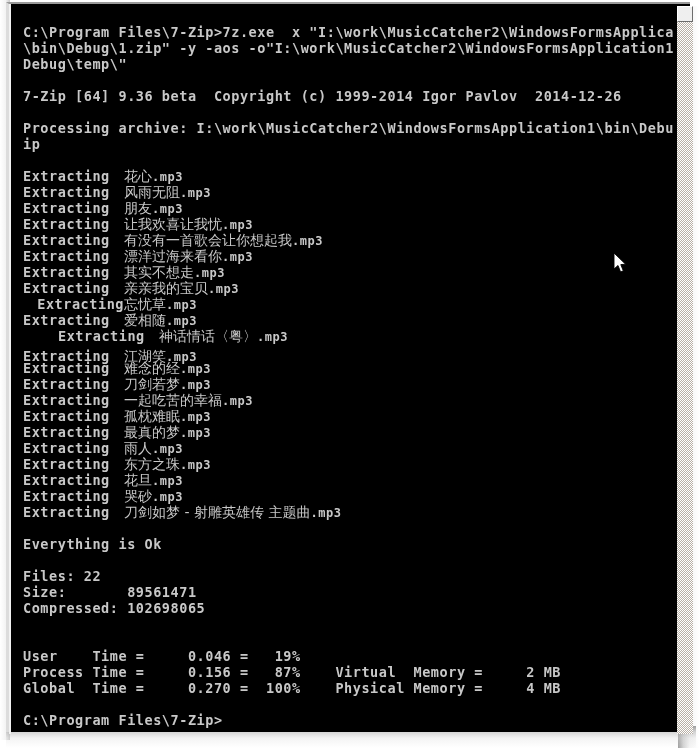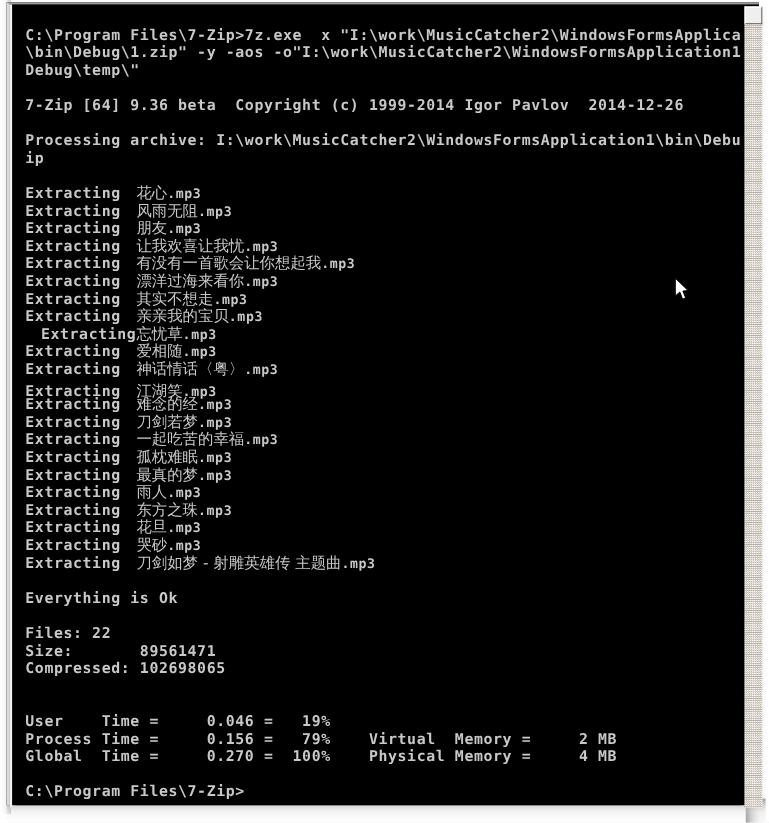--- a/index.html
+++ b/index.html
@@ -207,42 +207,42 @@
           <div class="row-extract" style="top: 162px;"><span class="label">Extracting</span><span class="fname">花心<span class="ext">.mp3</span></span></div>
           <div class="row-extract" style="top: 178px;"><span class="label">Extracting</span><span class="fname">风雨无阻<span class="ext">.mp3</span></span></div>
           <div class="row-extract" style="top: 194px;"><span class="label">Extracting</span><span class="fname">朋友<span class="ext">.mp3</span></span></div>
           <div class="row-extract" style="top: 210px;"><span class="label">Extracting</span><span class="fname">让我欢喜让我忧<span class="ext">.mp3</span></span></div>
           <div class="row-extract" style="top: 226px;"><span class="label">Extracting</span><span class="fname">有没有一首歌会让你想起我<span class="ext">.mp3</span></span></div>
           <div class="row-extract" style="top: 242px;"><span class="label">Extracting</span><span class="fname">漂洋过海来看你<span class="ext">.mp3</span></span></div>
           <div class="row-extract" style="top: 258px;"><span class="label">Extracting</span><span class="fname">其实不想走<span class="ext">.mp3</span></span></div>
           <div class="row-extract" style="top: 274px;"><span class="label">Extracting</span><span class="fname">亲亲我的宝贝<span class="ext">.mp3</span></span></div>
           <div class="row-extract" style="top: 290px; text-align: right;"><span class="label">Extracting</span><span class="fname">忘忧草<span class="ext">.mp3</span></span></div>
           <div class="row-extract" style="top: 306px;"><span class="label">Extracting</span><span class="fname">爱相随<span class="ext">.mp3</span></span></div>
-          <div class="row-extract" style="top: 322px;"><span class="label">Extracting</span><span class="fname">神话情话〈粤〉<span class="ext">.mp3</span></span></div>
+          <div class="row-extract" style="top: 322px; margin-left: 35px;"><span class="label">Extracting</span><span class="fname">神话情话〈粤〉<span class="ext">.mp3</span></span></div>
           <div class="row-extract" style="top: 342px;"><span class="label">Extracting</span><span class="fname">江湖笑<span class="ext">.mp3</span></span></div>
           <div class="row-extract" style="top: 354px;"><span class="label">Extracting</span><span class="fname">难念的经<span class="ext">.mp3</span></span></div>
           <div class="row-extract" style="top: 370px;"><span class="label">Extracting</span><span class="fname">刀剑若梦<span class="ext">.mp3</span></span></div>
           <div class="row-extract" style="top: 386px;"><span class="label">Extracting</span><span class="fname">一起吃苦的幸福<span class="ext">.mp3</span></span></div>
           <div class="row-extract" style="top: 402px;"><span class="label">Extracting</span><span class="fname">孤枕难眠<span class="ext">.mp3</span></span></div>
           <div class="row-extract" style="top: 418px;"><span class="label">Extracting</span><span class="fname">最真的梦<span class="ext">.mp3</span></span></div>
           <div class="row-extract" style="top: 434px;"><span class="label">Extracting</span><span class="fname">雨人<span class="ext">.mp3</span></span></div>
           <div class="row-extract" style="top: 450px;"><span class="label">Extracting</span><span class="fname">东方之珠<span class="ext">.mp3</span></span></div>
           <div class="row-extract" style="top: 466px;"><span class="label">Extracting</span><span class="fname">花旦<span class="ext">.mp3</span></span></div>
           <div class="row-extract" style="top: 482px;"><span class="label">Extracting</span><span class="fname">哭砂<span class="ext">.mp3</span></span></div>
           <div class="row-extract" style="top: 498px;"><span class="label">Extracting</span><span class="fname">刀剑如梦 - 射雕英雄传 主题曲<span class="ext">.mp3</span></span></div>
         </div>
 
       <div class="line" style="top:530px">Everything is Ok</div>
 
       <div class="line" style="top:562px">Files: 22</div>
       <div class="line" style="top:578px">Size:       89561471</div>
       <div class="line" style="top:594px">Compressed: 102698065</div>
 
       <div class="line" style="top:642px">User    Time =     0.046 =   19%</div>
-      <div class="line" style="top:658px">Process Time =     0.156 =   79%    Virtual  Memory =     2 MB</div>
+      <div class="line" style="top:658px">Process Time =     0.156 =   87%    Virtual  Memory =     2 MB</div>
       <div class="line" style="top:674px">Global  Time =     0.270 =  100%    Physical Memory =     4 MB</div>
 
       <div class="line" style="top:706px">C:\Program Files\7-Zip&gt;</div>
     </div>
 
     <div id="scrollbar-edge"></div>
     <div id="scrollbar">
       <div id="scrollbar-thumb"></div>
     </div>
   </div>

